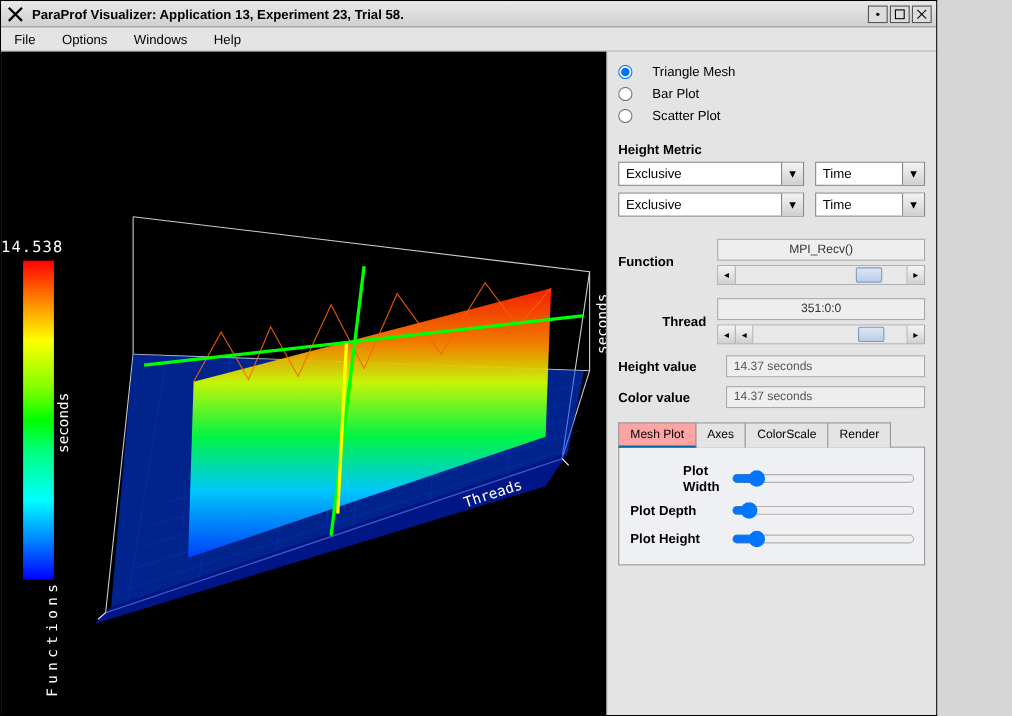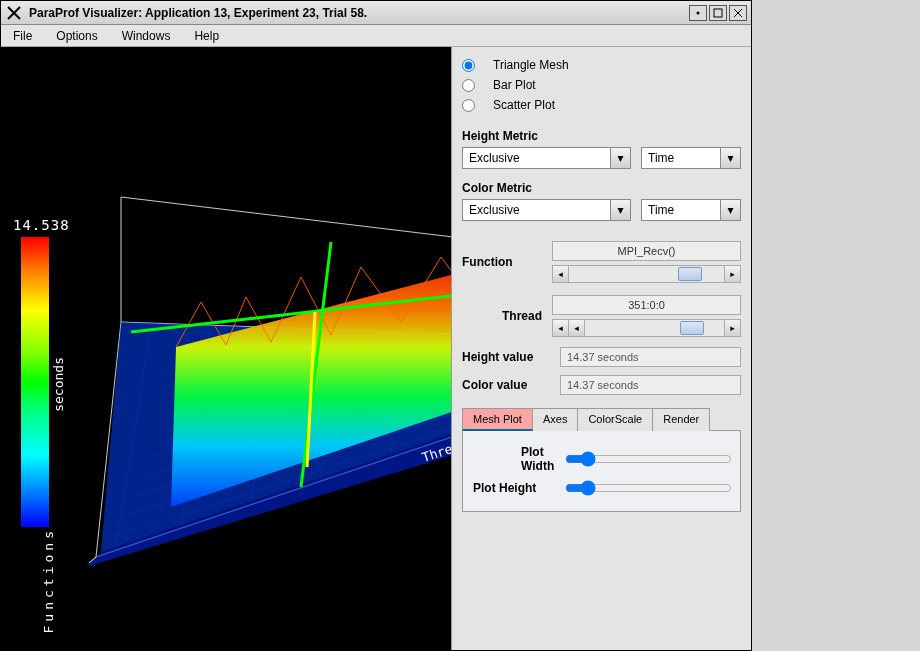--- a/index.html
+++ b/index.html
@@ -4,21 +4,21 @@
 <style>
   * { box-sizing: border-box; }
   body {
     margin: 0;
     font-family: "Lucida Sans", "Helvetica", Arial, sans-serif;
     font-size: 12px;
     background: #d6d6d6;
     color: #000;
   }
   .window {
-    width: 752px;
+    width: 852px;
     height: 651px;
     border: 1px solid #000;
     background: #d6d6d6;
     display: flex;
     flex-direction: column;
   }
   .titlebar {
     height: 24px;
     background: linear-gradient(#e8e8e8, #d0d0d0);
     border-bottom: 1px solid #888;
@@ -72,21 +72,21 @@
     position: absolute;
     left: 20px; top: 190px;
     width: 28px; height: 290px;
     background: linear-gradient(to bottom,
       #ff0000 0%, #ff8000 12%, #ffff00 25%,
       #80ff00 40%, #00ff00 50%, #00ff80 60%,
       #00ffff 75%, #0080ff 88%, #0000ff 100%);
   }
   .viz .colorbar-label {
     position: absolute;
-    left: 12px; top: 170px;
+    left: 0; top: 170px;
     color: #fff;
     font-family: monospace;
     font-size: 14px;
     letter-spacing: 1px;
   }
   .viz svg { position: absolute; top:0; left:0; }
   .viz .axis-label {
     position: absolute;
     color: #fff;
     font-family: monospace;
@@ -365,21 +365,20 @@
         <div class="dropdown">
           <div class="dd-text">Exclusive</div>
           <div class="dd-btn">▾</div>
         </div>
         <div class="dropdown" style="flex:0 0 100px">
           <div class="dd-text">Time</div>
           <div class="dd-btn">▾</div>
         </div>
       </div>
 
-      <div class="section-label">Color Metric</div>
       <div class="dropdown-row">
         <div class="dropdown">
           <div class="dd-text">Exclusive</div>
           <div class="dd-btn">▾</div>
         </div>
         <div class="dropdown" style="flex:0 0 100px">
           <div class="dd-text">Time</div>
           <div class="dd-btn">▾</div>
         </div>
       </div>
@@ -423,19 +422,23 @@
         <div class="tab">Axes</div>
         <div class="tab">ColorScale</div>
         <div class="tab">Render</div>
       </div>
       <div class="tab-panel">
         <div class="slider-row">
           <div style="font-weight:bold;padding-left:48px;">Plot Width</div>
           <input type="range" min="0" max="100" value="10" style="">
         </div>
         <div class="slider-row">
+          <div style="font-weight:bold;">Plot Depth</div>
+          <input type="range" min="0" max="100" value="5" style="">
+        </div>
+        <div class="slider-row">
           <div style="font-weight:bold;">Plot Height</div>
           <input type="range" min="0" max="100" value="10" style="">
         </div>
       </div>
     </div>
   </div>
 </div>
 
 </body></html>

